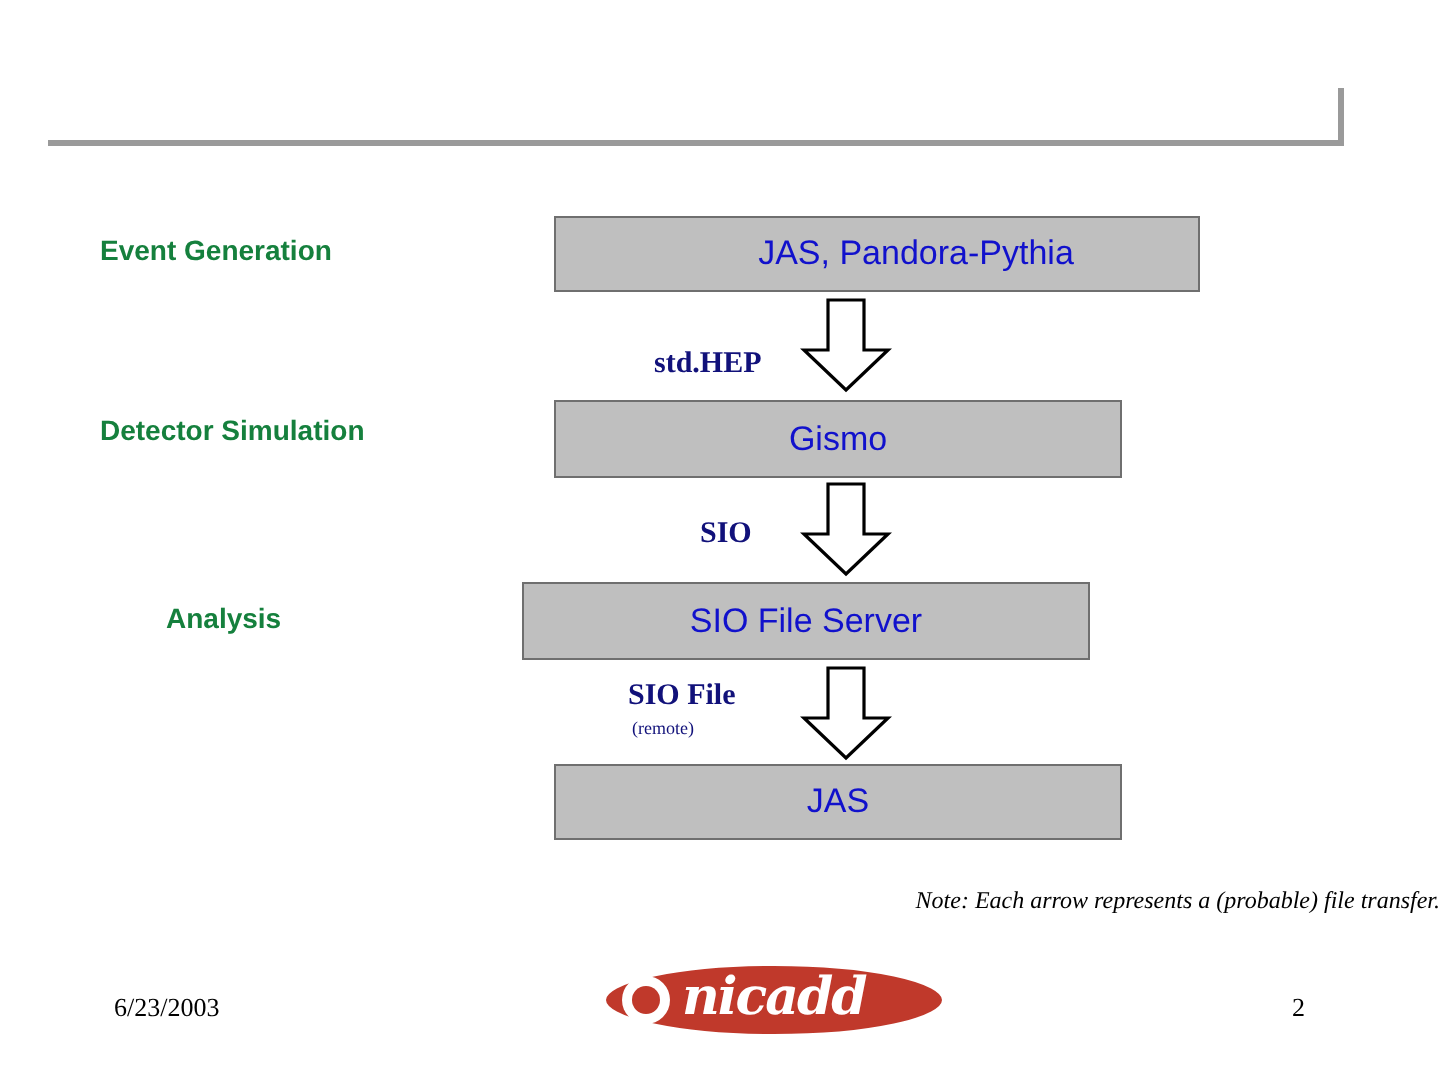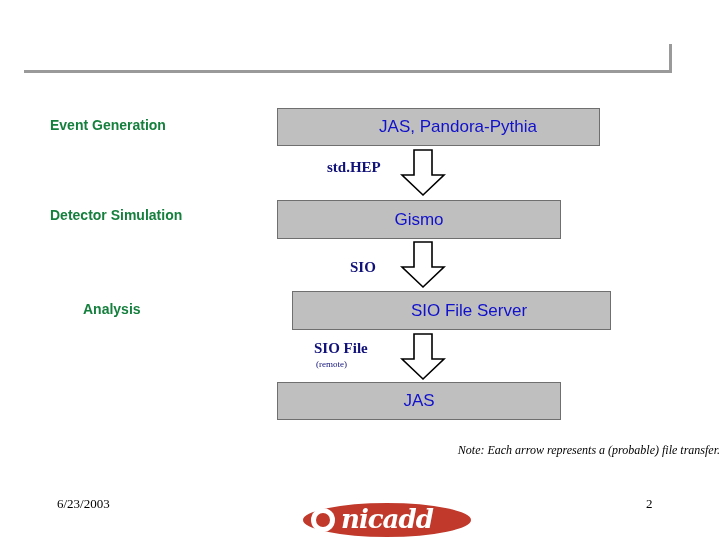--- a/index.html
+++ b/index.html
@@ -72,33 +72,33 @@
     border: 1px solid #6f6f6f;
     display: flex;
     align-items: center;
     justify-content: center;
     color: #1111cc;
     font-size: 17px;
     white-space: nowrap;
   }
   #box-jas-pandora { left: 277px; top: 108px; width: 282px; height: 36px; padding-left: 39px; }
   #box-gismo      { left: 277px; top: 200px; width: 282px; height: 37px; }
-  #box-sio-server  { left: 292px; top: 291px; width: 282px; height: 37px; padding-left: 35px; }
+  #box-sio-server  { left: 261px; top: 291px; width: 282px; height: 37px; }
   #box-jas        { left: 277px; top: 382px; width: 282px; height: 36px; }
 
   
   .arrow-label {
     position: absolute;
     font-family: "Liberation Serif", serif;
     font-weight: bold;
     font-size: 15px;
     color: #11117a;
     white-space: nowrap;
   }
-  #label-stdhep { left: 327px; top: 159px; }
+  #label-stdhep { left: 327px; top: 174px; }
   #label-sio    { left: 350px; top: 259px; }
   #label-siofile{ left: 314px; top: 340px; }
   #label-remote {
     position: absolute;
     left: 316px;
     top: 359px;
     font-family: "Liberation Serif", serif;
     font-size: 9px;
     color: #11117a;
     white-space: nowrap;
@@ -138,21 +138,21 @@
     position: absolute;
     left: 646px;
     top: 496px;
     font-family: "Liberation Serif", serif;
     font-size: 13px;
     color: #000000;
   }
   #logo {
     position: absolute;
     left: 301px;
-    top: 500px;
+    top: 480px;
     width: 172px;
     height: 40px;
     text-align: center;
   }
   #logo-text {
     position: absolute;
     left: 40px;
     top: 4px;
     font-family: "DejaVu Serif", serif;
     font-weight: bold;

